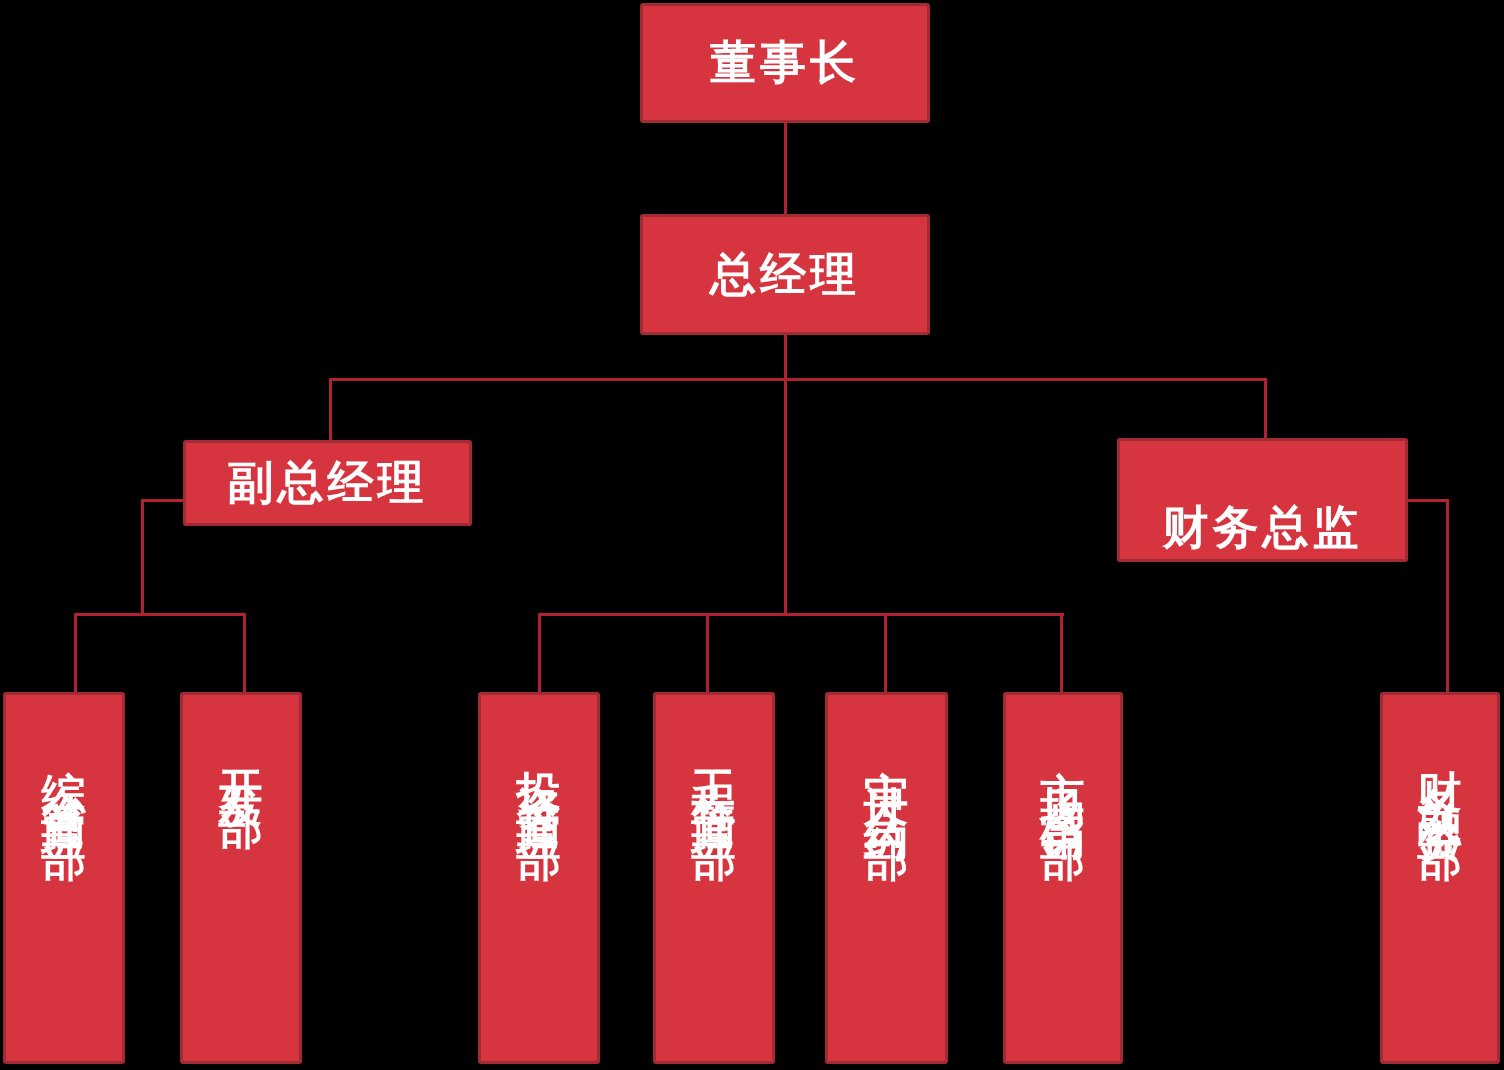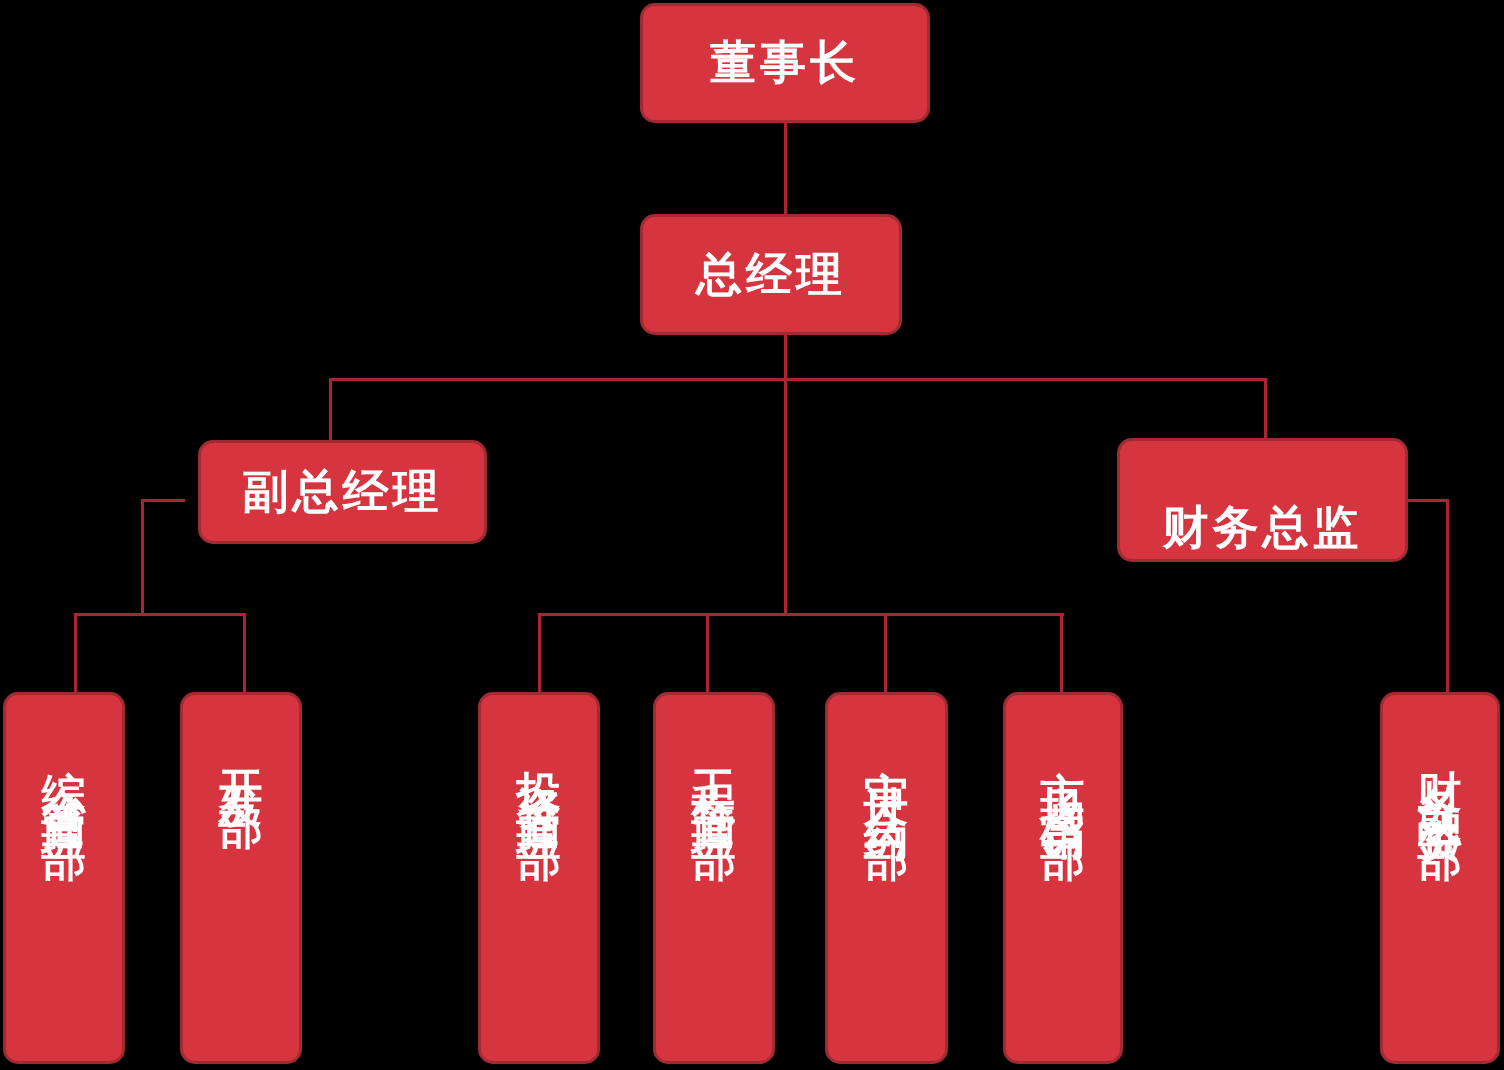--- a/index.html
+++ b/index.html
@@ -19,21 +19,21 @@
     width:1504px;
     height:1070px;
     background:var(--bg);
     overflow:hidden;
   }
   .node{
     position:absolute;
     box-sizing:border-box;
     background:var(--node-fill);
     border:3px solid var(--node-border);
-    border-radius:15px;
+    border-radius:3px;
     display:flex;
     align-items:center;
     justify-content:center;
   }
   .node .label{
     color:var(--text);
     font-weight:bold;
     white-space:nowrap;
   }
   .node.h .label{
@@ -77,25 +77,25 @@
   <div class="line" style="left:74px;top:613px;width:172px;height:3px;"></div>
   <div class="line" style="left:74px;top:613px;width:3px;height:79px;"></div>
   <div class="line" style="left:243px;top:613px;width:3px;height:79px;"></div>
   <div class="line" style="left:1407px;top:499px;width:42px;height:3px;"></div>
   <div class="line" style="left:1446px;top:499px;width:3px;height:193px;"></div>
 
   <div class="node h" style="left:640px;top:3px;width:290px;height:120px;">
     <span class="label">董事长</span>
   </div>
 
-  <div class="node h" style="left:640px;top:214px;width:262px;height:121px;">
+  <div class="node h" style="left:640px;top:214px;width:290px;height:121px;">
     <span class="label">总经理</span>
   </div>
 
-  <div class="node h" style="left:198px;top:440px;width:289px;height:104px;">
+  <div class="node h" style="left:183px;top:440px;width:289px;height:86px;">
     <span class="label">副总经理</span>
   </div>
   <div class="node h" style="left:1117px;top:438px;width:291px;height:124px;align-items:flex-end;">
     <span class="label">财务总监</span>
   </div>
 
   <div class="node v" style="left:3px;top:692px;width:122px;height:372px;">
     <span class="label">综合管理部</span>
   </div>
   <div class="node v" style="left:180px;top:692px;width:122px;height:372px;">

